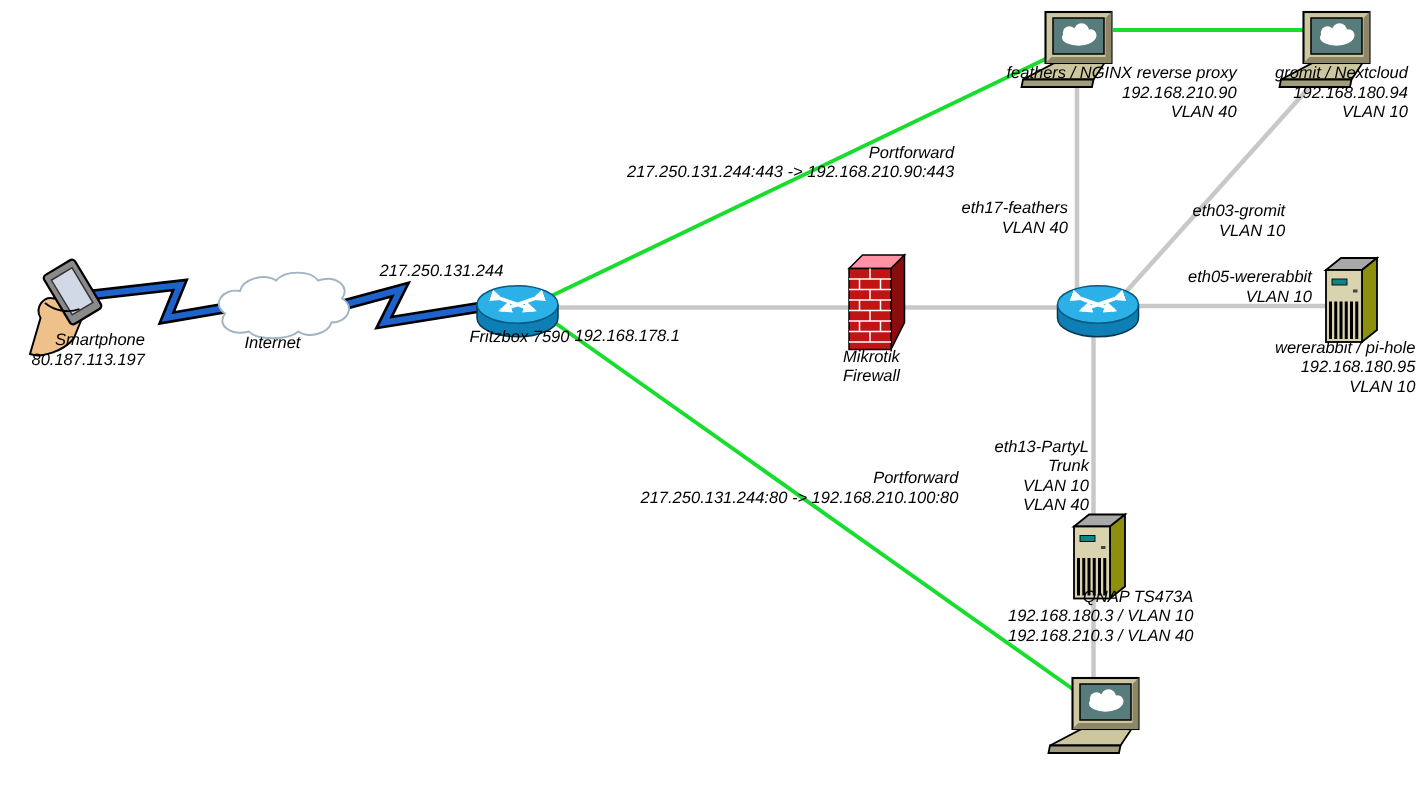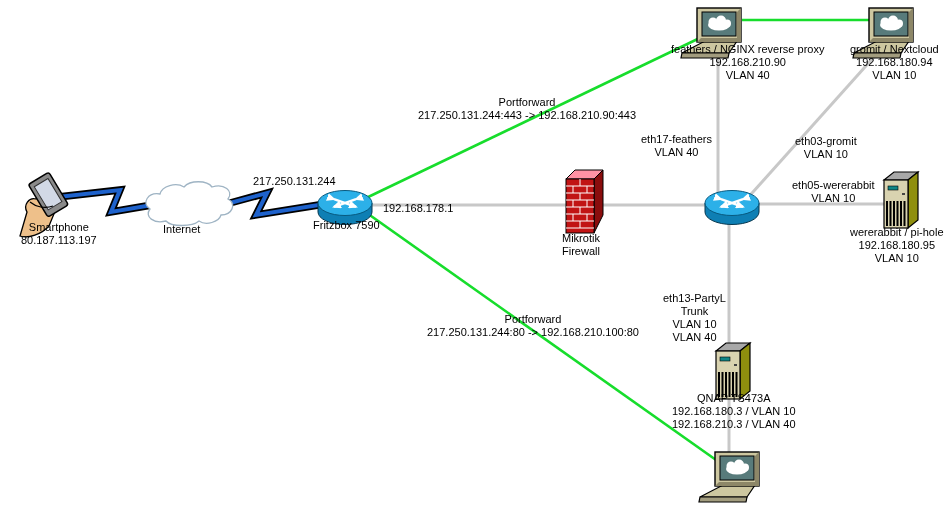--- a/index.html
+++ b/index.html
@@ -9,21 +9,22 @@
     background:#ffffff;
     font-family:"Liberation Sans", sans-serif;
     overflow:hidden;
   }
   .node-label{
     position:absolute;
     font-size:11px;
     line-height:13px;
     color:#000;
     white-space:pre-line;
-    text-align:center;
+    text-align:right;
+    font-style:italic;
   }
   svg{position:absolute;left:0;top:0;}
 </style>
 </head>
 <body>
 
 <div id="canvas">
 
 <svg width="951" height="531" viewBox="0 0 951 531">
   <defs>
@@ -190,21 +191,21 @@
           <circle cx="30" cy="15.5" r="4"></circle>
     </g>
   </g>
 </svg>
 
   <div class="node-label" style="left:21px;top:221px">Smartphone
 80.187.113.197</div>
   <div class="node-label" style="left:163px;top:223px">Internet</div>
   <div class="node-label" style="left:253px;top:175px">217.250.131.244</div>
   <div class="node-label" style="left:313px;top:219px">Fritzbox 7590</div>
-  <div class="node-label" style="left:383px;top:202px">192.168.178.1</div>
+  <div class="node-label" style="left:383px;top:218px">192.168.178.1</div>
   <div class="node-label" style="left:418px;top:96px">Portforward
 217.250.131.244:443 -&gt; 192.168.210.90:443</div>
   <div class="node-label" style="left:427px;top:313px">Portforward
 217.250.131.244:80 -&gt; 192.168.210.100:80</div>
   <div class="node-label" style="left:562px;top:232px">Mikrotik
 Firewall</div>
   <div class="node-label" style="left:671px;top:43px">feathers / NGINX reverse proxy
 192.168.210.90
 VLAN 40</div>
   <div class="node-label" style="left:850px;top:43px">gromit / Nextcloud

